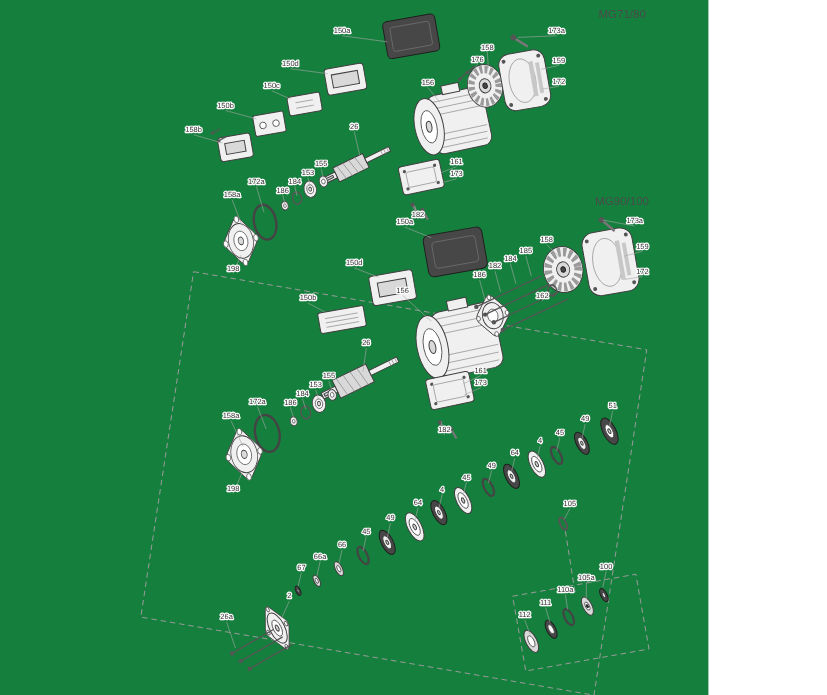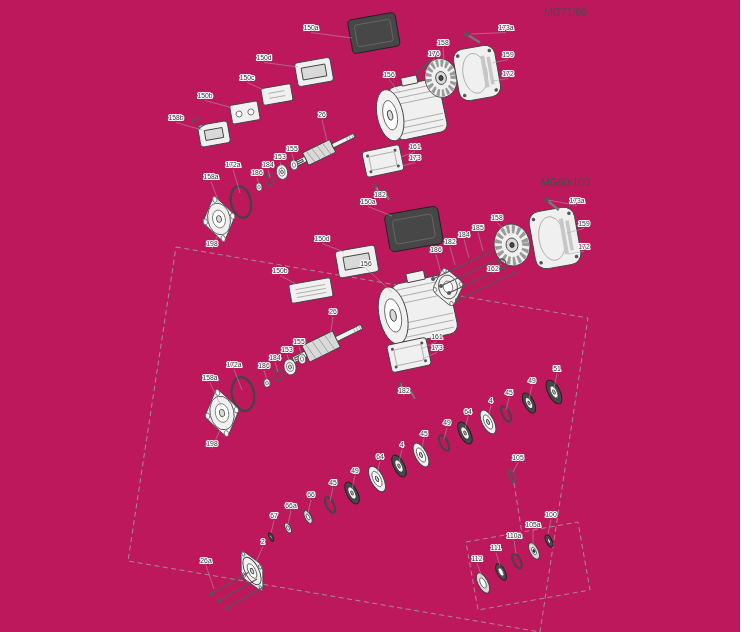--- a/index.html
+++ b/index.html
@@ -1,16 +1,16 @@
 <!DOCTYPE html>
 <html><head>
 <meta charset="utf-8">
 <style>
   html,body{margin:0;padding:0;background:#ffffff;}
-  .stage{position:relative;width:740px;height:632px;background:#be185d;overflow:hidden;font-family:"Liberation Sans",sans-serif;}
+  .stage{position:relative;width:644px;height:632px;background:#15803d;overflow:hidden;font-family:"Liberation Sans",sans-serif;}
   svg{display:block;}
   .callout-label{font-family:"Liberation Sans",sans-serif;font-size:6.8px;fill:#2e2e2e;text-anchor:middle;paint-order:stroke;stroke:#ffffff;stroke-width:2.2px;stroke-linejoin:round;}
   .leader{stroke:#a6a6a6;stroke-width:0.55;}
   .series-title{font-family:"Liberation Sans",sans-serif;font-size:10.5px;fill:#4a4a4a;}
   .dashed{fill:none;stroke:#9b9b9b;stroke-width:0.9;stroke-dasharray:5 3.5;}
   .thin{stroke:#8a8a8a;stroke-width:0.6;fill:none;}
   .p-light{fill:#f0f0f0;stroke:#3f3f3f;stroke-width:0.9;}
   .p-mid{fill:#d9d9d9;stroke:#3f3f3f;stroke-width:0.9;}
   .p-dark{fill:#474747;stroke:#1f1f1f;stroke-width:0.9;}
   .p-white{fill:#ffffff;stroke:#555555;stroke-width:0.8;}

